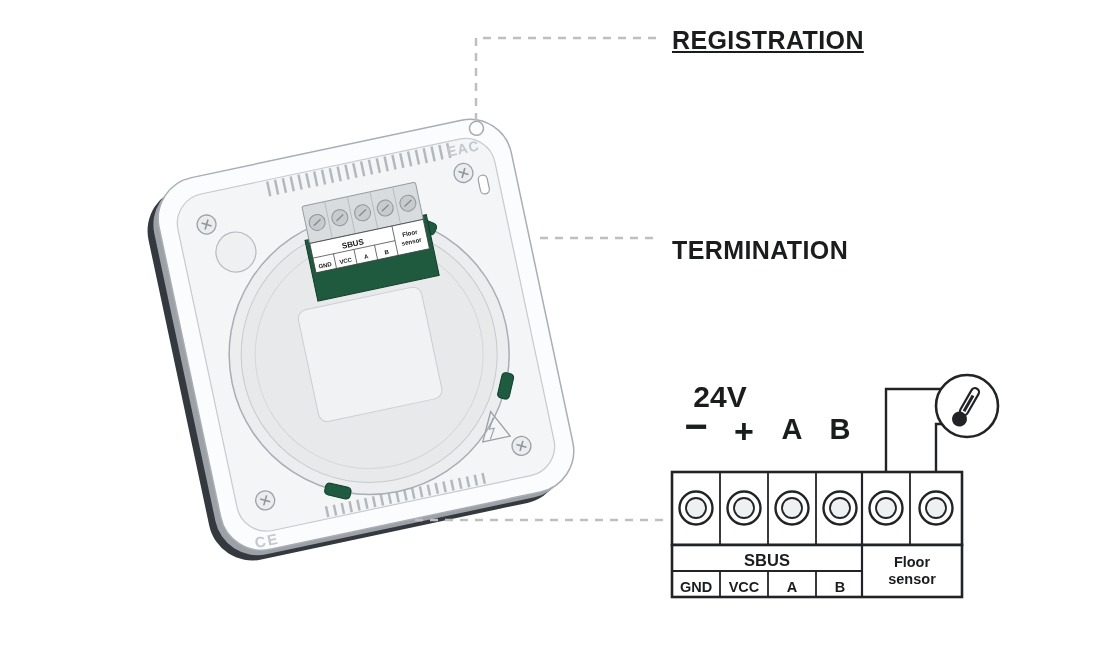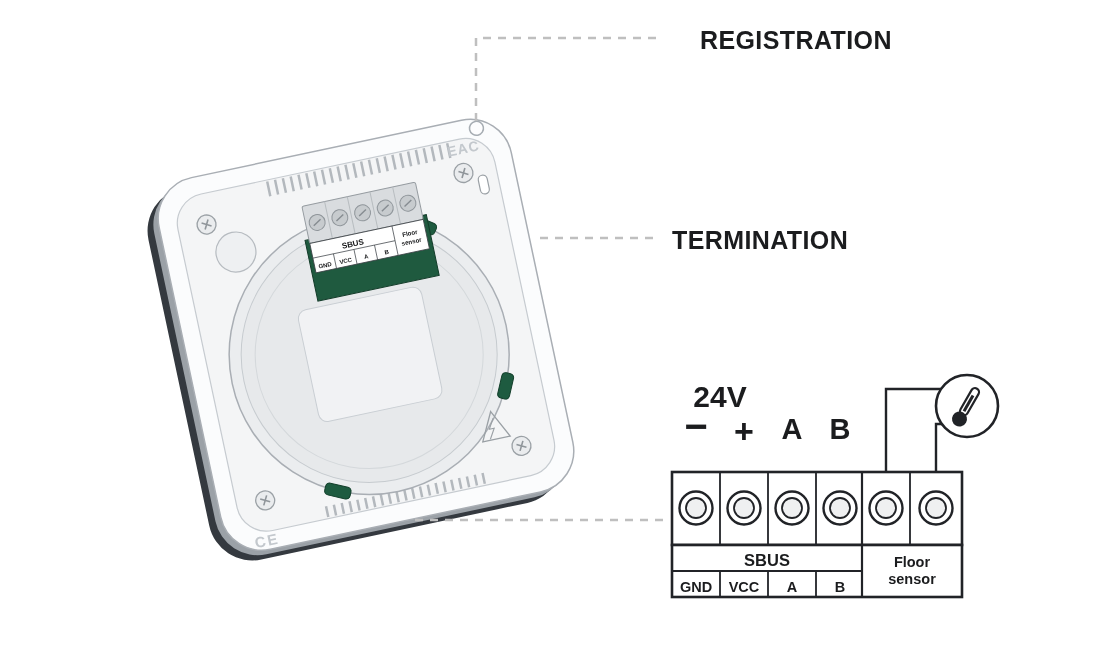--- a/index.html
+++ b/index.html
@@ -197,16 +197,16 @@
       <text x="767" y="566" font-size="16.5" text-anchor="middle">SBUS</text>
       <text x="696" y="591.5" font-size="14.5" text-anchor="middle">GND</text>
       <text x="744" y="591.5" font-size="14.5" text-anchor="middle">VCC</text>
       <text x="792" y="591.5" font-size="14.5" text-anchor="middle">A</text>
       <text x="840" y="591.5" font-size="14.5" text-anchor="middle">B</text>
       <text x="912" y="567" font-size="14.5" text-anchor="middle">Floor</text>
       <text x="912" y="584" font-size="14.5" text-anchor="middle">sensor</text>
     </g>
   </svg>
 
-  <div class="callout-label" style="left:700px; top:26px;">REGISTRATION</div>
-  <div class="callout-label" style="left:672px; top:226px;">TERMINATION</div>
+  <div class="callout-label" style="left:672px; top:26px;text-decoration:underline;">REGISTRATION</div>
+  <div class="callout-label" style="left:672px; top:236px;">TERMINATION</div>
 
 </div>
 
 </body></html>

